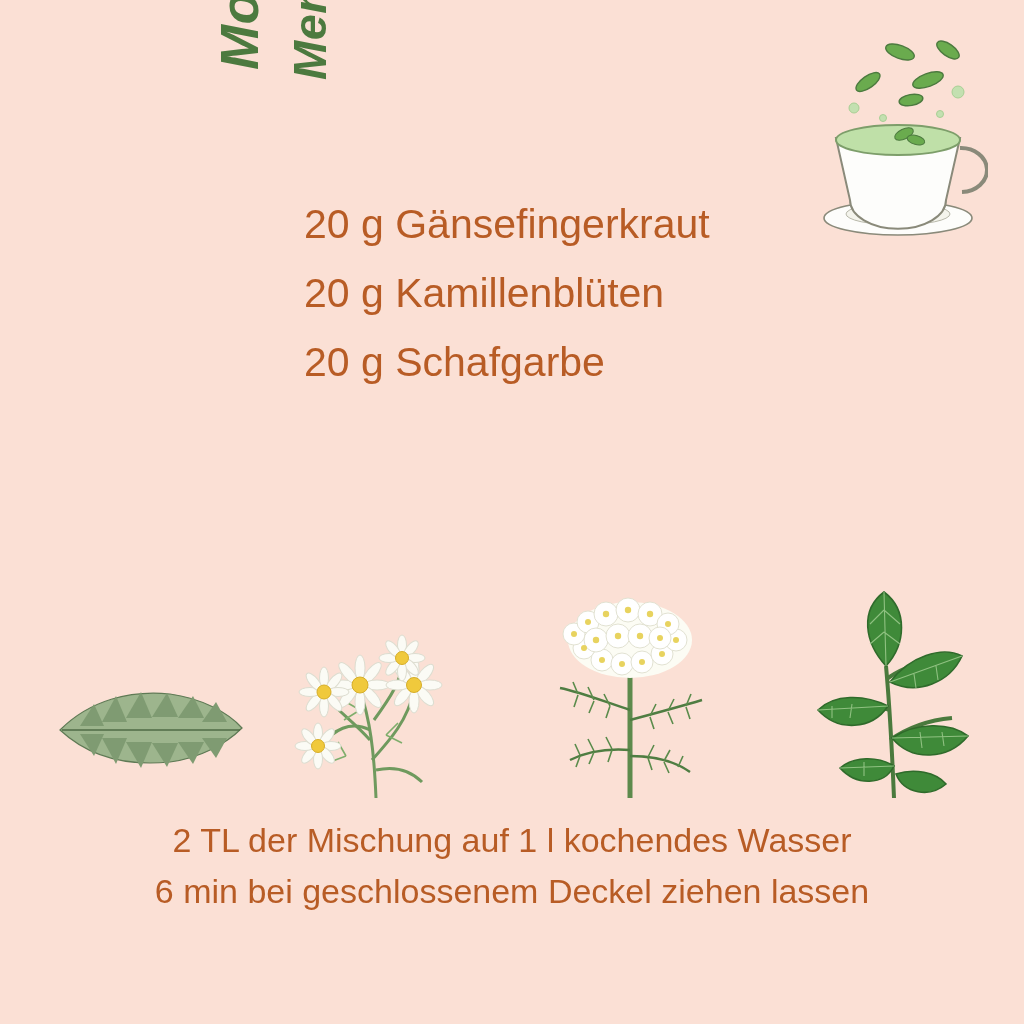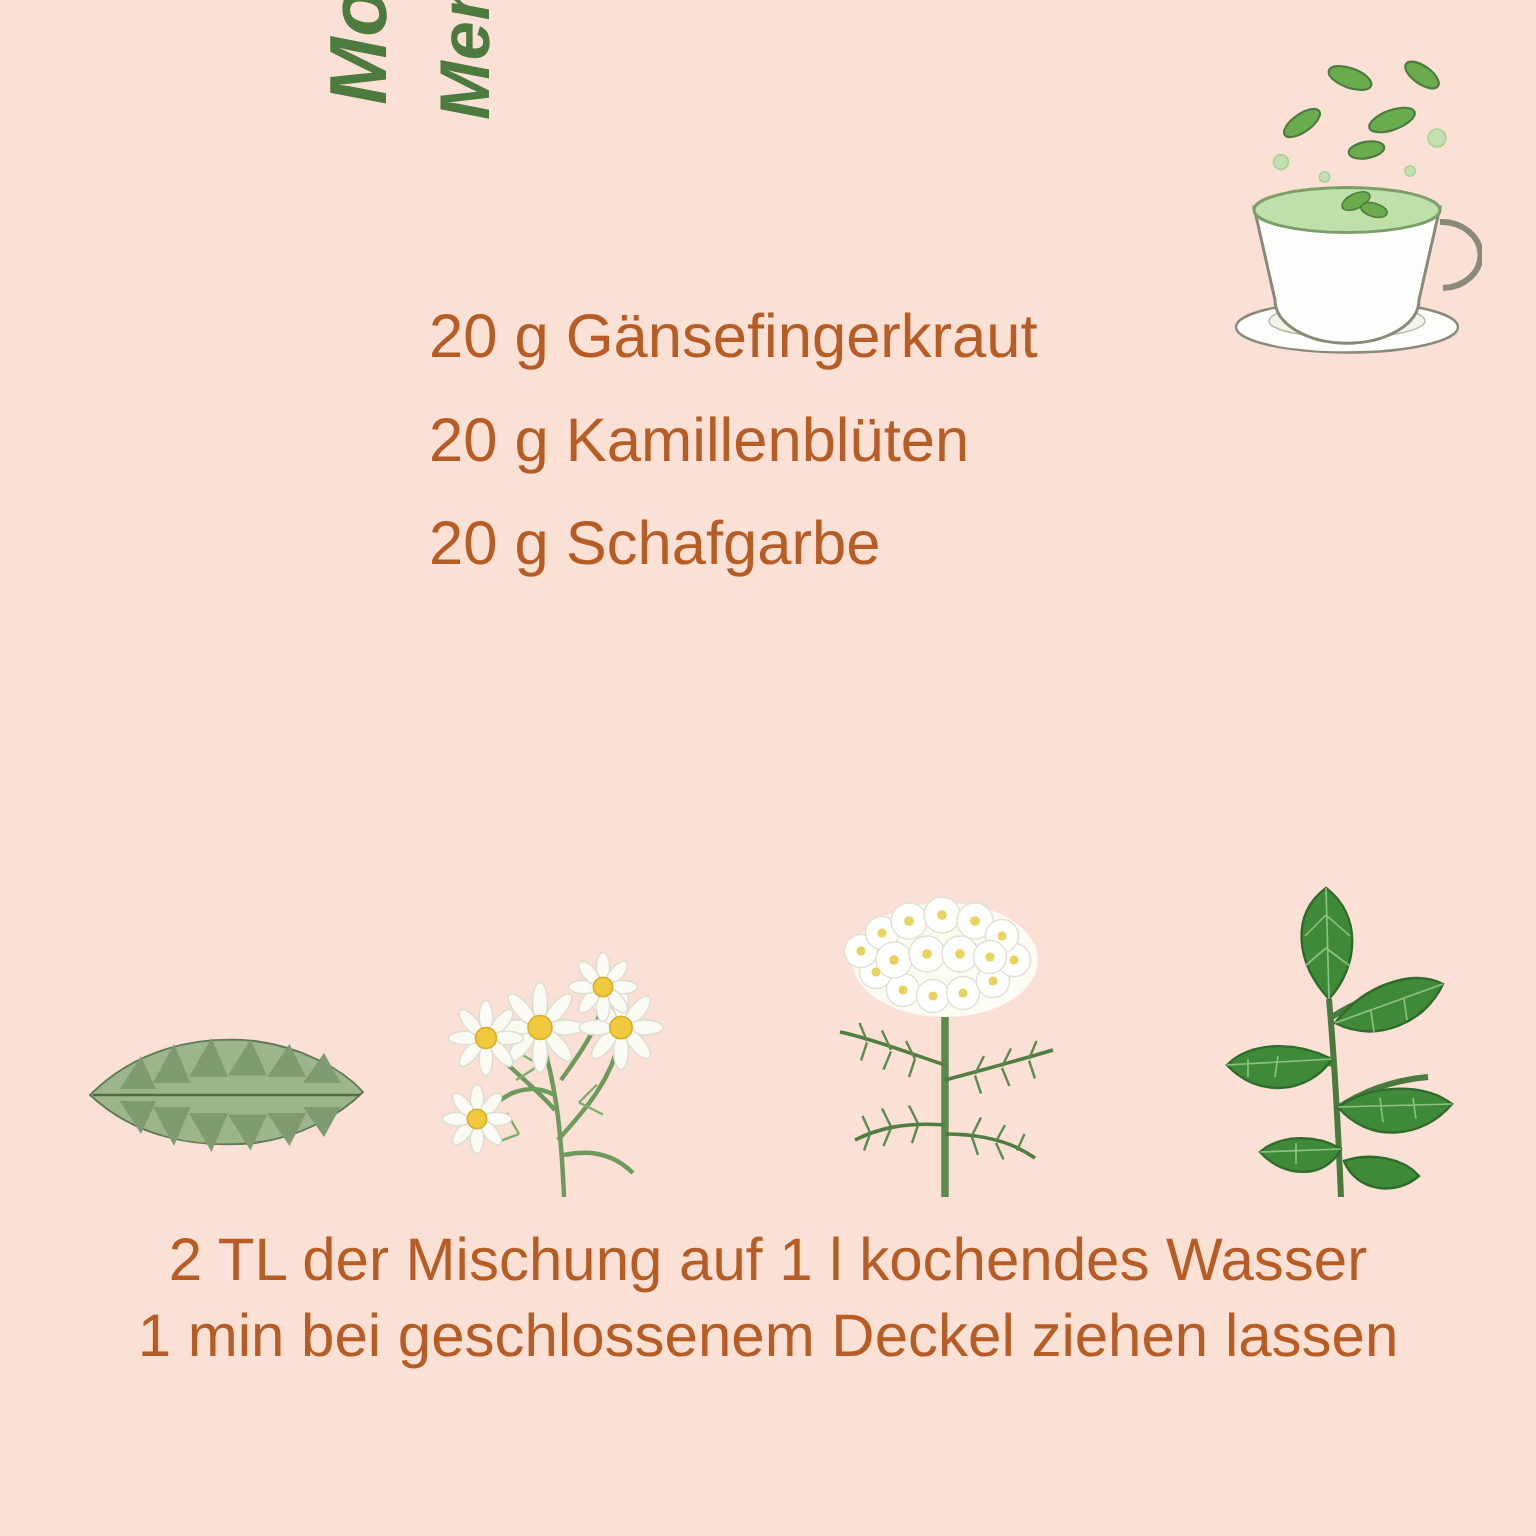--- a/index.html
+++ b/index.html
@@ -49,21 +49,21 @@
     left: 222px;
     top: 40px;
     transform: rotate(-90deg);
     font-size: 47px;
     font-weight: bold;
   }
 
   
   .ingredients {
     position: absolute;
-    left: 286px;
+    left: 304px;
     top: 190px;
     width: 600px;
   }
   .ingredient-line {
     color: #b85c25;
     font-size: 41px;
     line-height: 69px;
     white-space: nowrap;
   }
 
@@ -96,21 +96,21 @@
   
   .instructions {
     position: absolute;
     left: 0;
     top: 815px;
     width: 1024px;
     text-align: center;
   }
   .instruction-line {
     color: #b85c25;
-    font-size: 40px;
+    font-size: 34px;
     line-height: 51px;
     white-space: nowrap;
   }
 </style>
 </head>
 <body>
 
 <div class="canvas">
 
   <div class="title-block">
@@ -352,16 +352,16 @@
           <path d="M102 168 L178 166 M130 162 L132 178 M152 162 L154 176"></path>
           <path d="M104 196 L50 198 M74 192 L74 206"></path>
         </g>
       </svg>
     </div>
 
   </div>
 
   <div class="instructions">
     <div class="instruction-line">2 TL der Mischung auf 1 l kochendes Wasser</div>
-    <div class="instruction-line">1 min bei geschlossenem Deckel ziehen lassen</div>
+    <div class="instruction-line">6 min bei geschlossenem Deckel ziehen lassen</div>
   </div>
 
 </div>
 
 </body></html>

